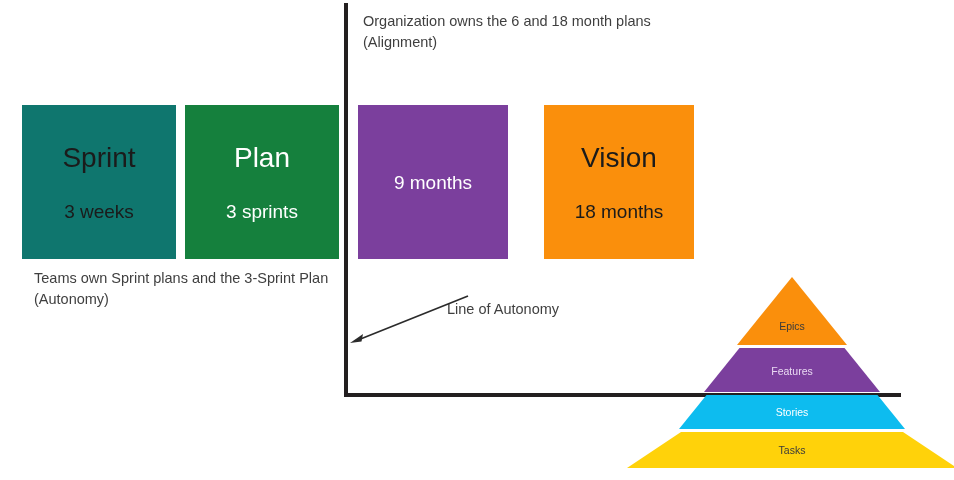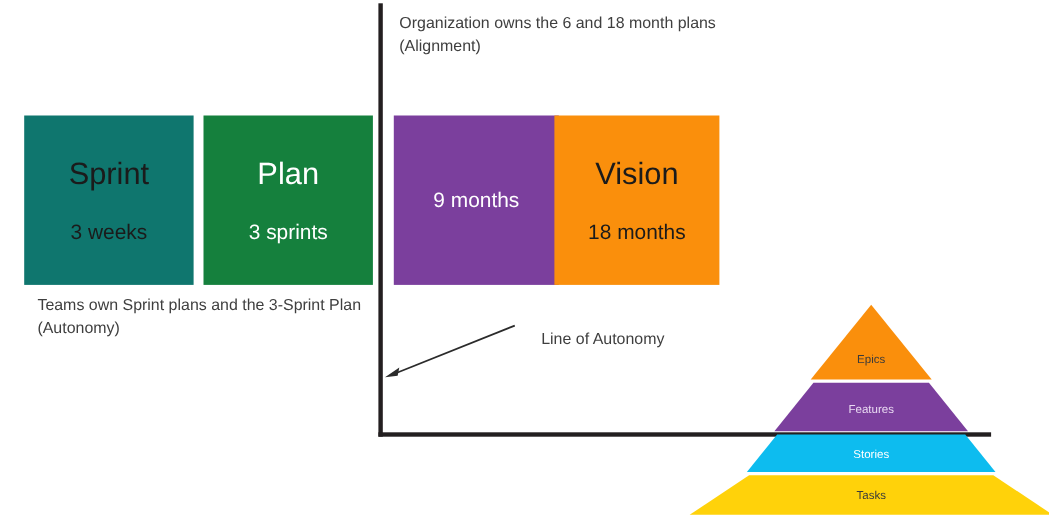--- a/index.html
+++ b/index.html
@@ -54,21 +54,21 @@
     left: 363px;
     top: 11px;
     width: 340px;
   }
   .note-teams {
     left: 34px;
     top: 268px;
     width: 330px;
   }
   .note-autonomy {
-    left: 492px;
+    left: 447px;
     top: 299px;
     width: 200px;
     font-size: 14.5px;
   }
 
   
   .autonomy-arrow {
     position: absolute;
     left: 344px;
     top: 290px;
@@ -111,21 +111,21 @@
     background: #15803d;
     color: #ffffff;
   }
   .card-season {
     left: 358px;
     width: 150px;
     background: #7b3f9d;
     color: #ffffff;
   }
   .card-vision {
-    left: 504px;
+    left: 544px;
     width: 150px;
     background: #fa8f0c;
     color: #1b1b1b;
   }
 
   
   .pyramid {
     position: absolute;
     left: 616px;
     top: 268px;

